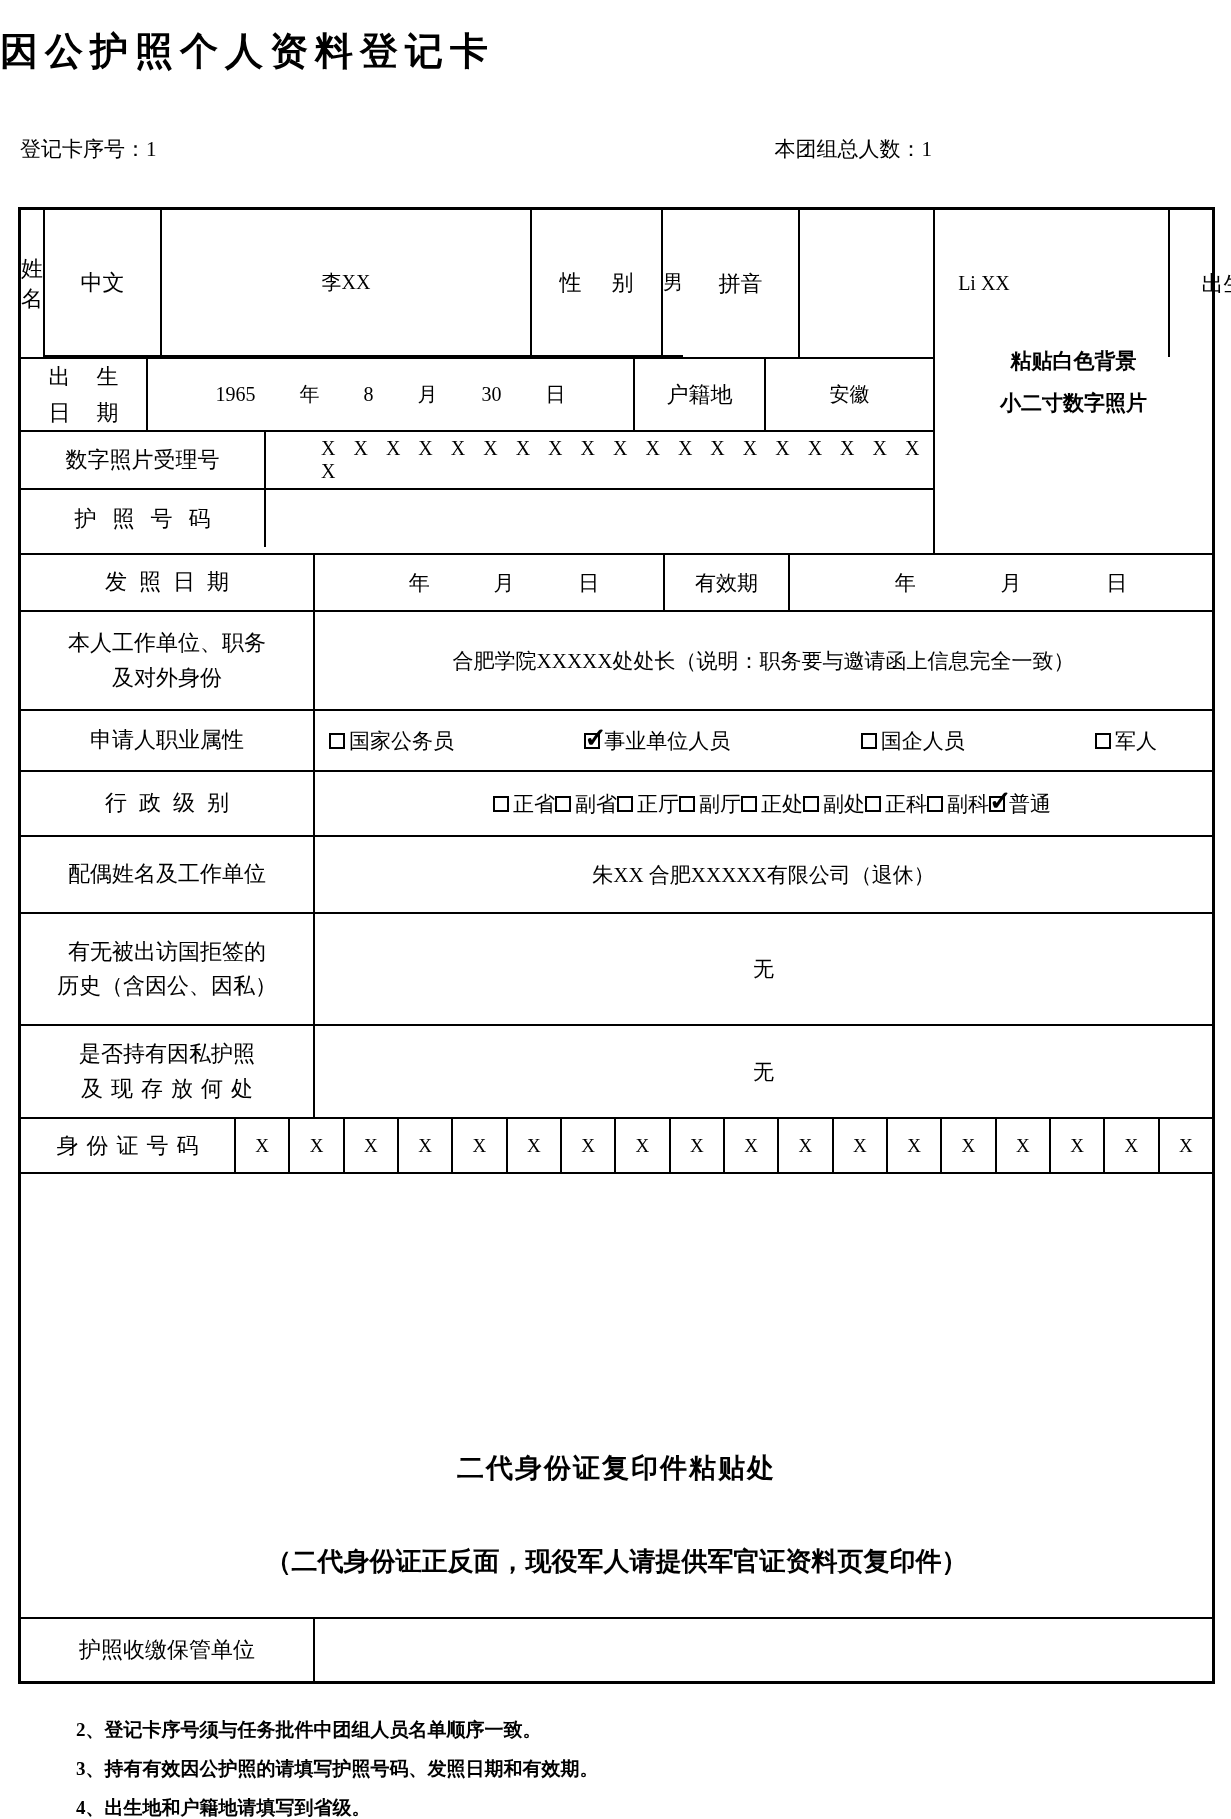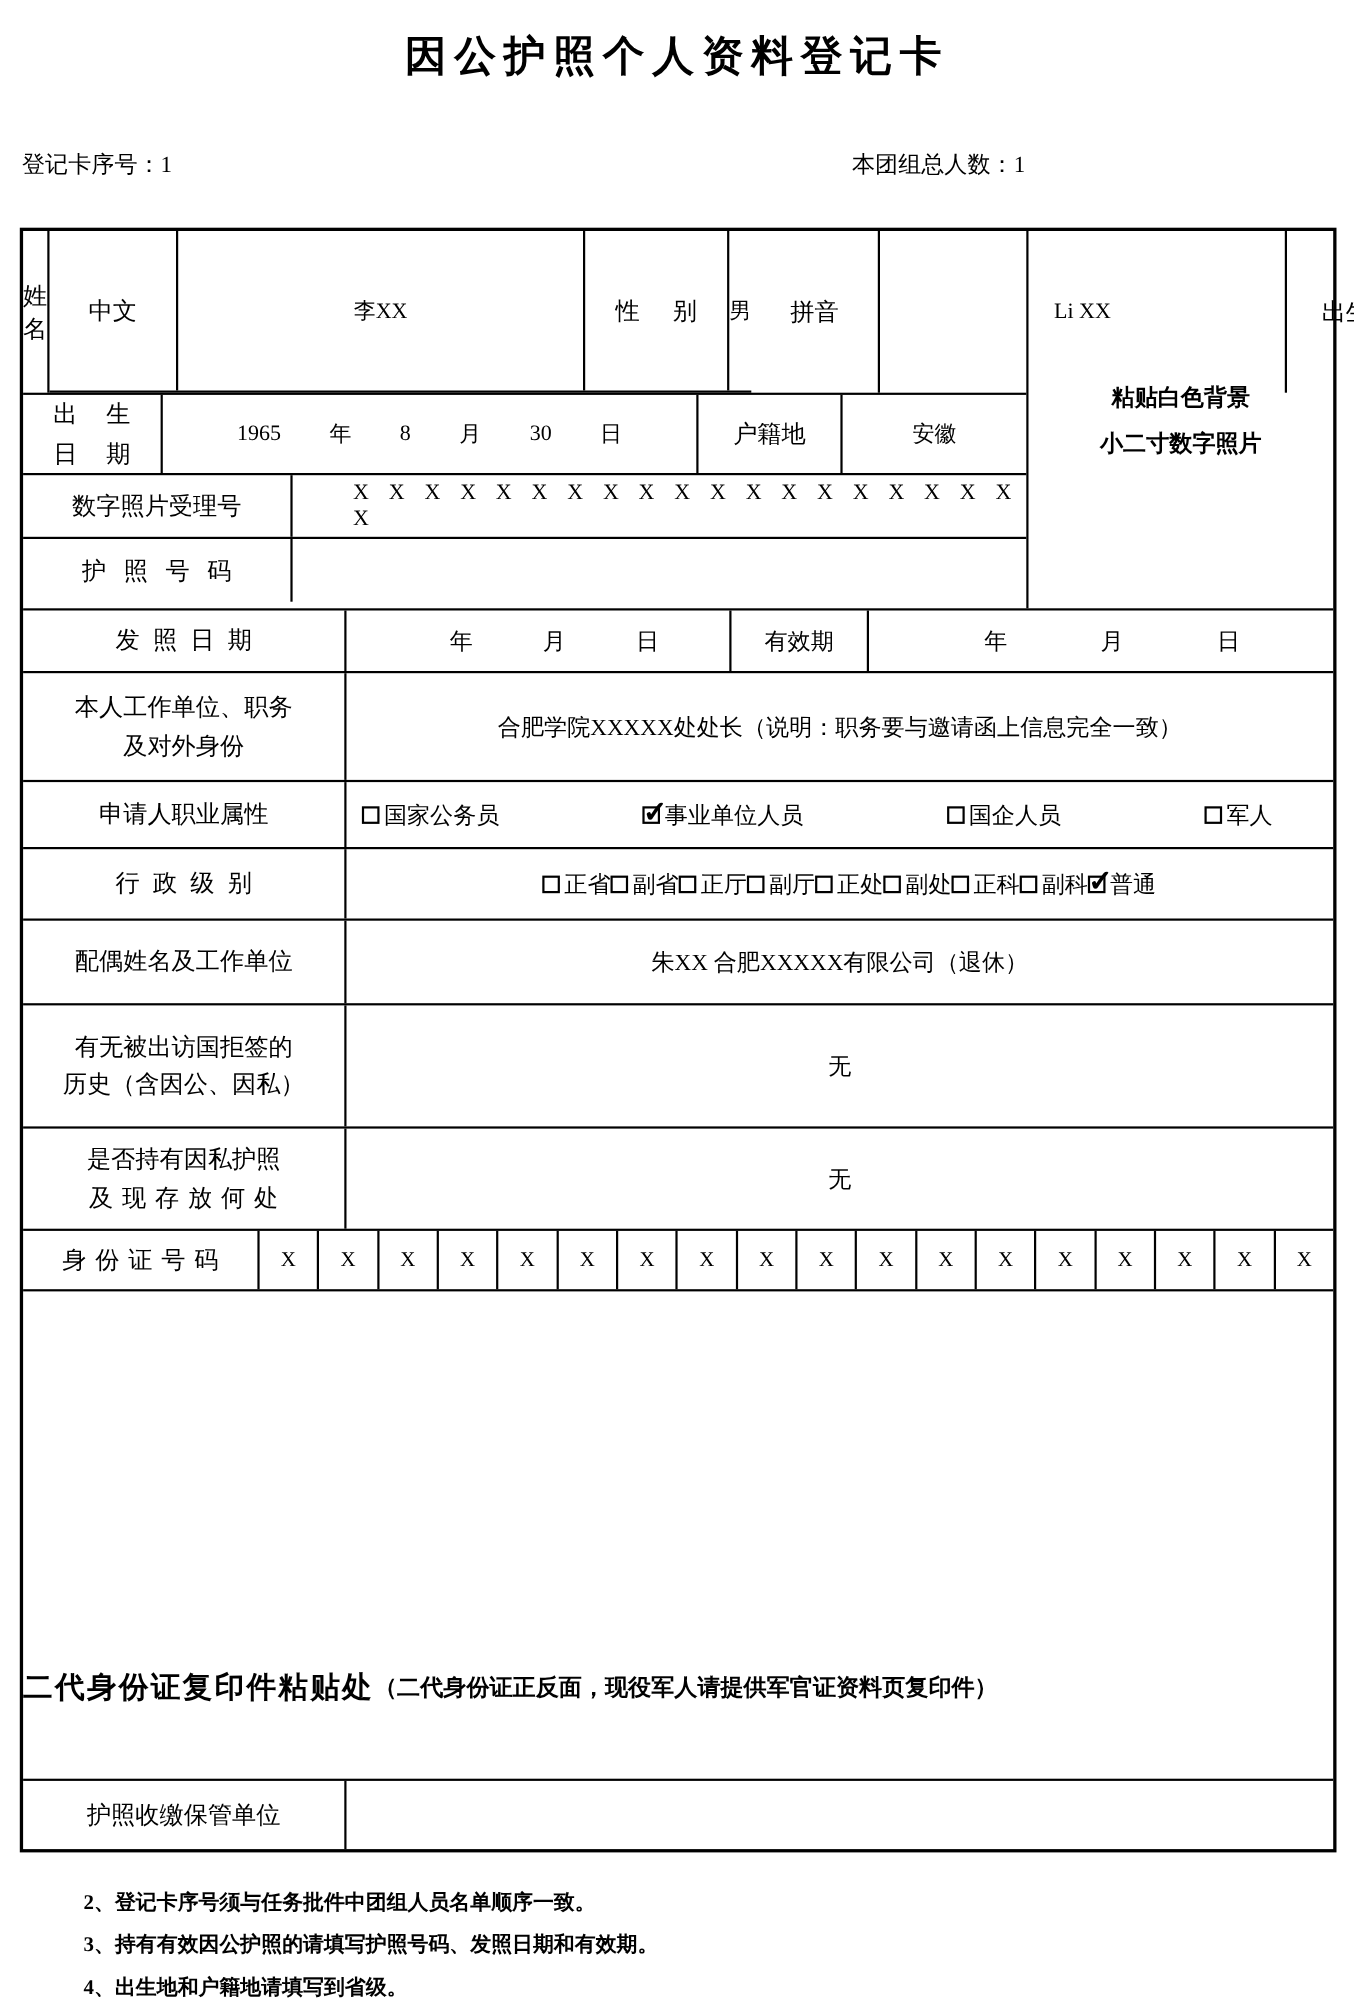--- a/index.html
+++ b/index.html
@@ -4,21 +4,21 @@
 <style>
   * { box-sizing: border-box; }
   html,body { margin:0; padding:0; }
   body {
     width:1231px; height:1819px;
     background:#ffffff; color:#000;
     font-family:"Liberation Serif", serif;
     overflow:hidden;
   }
   .title {
-    text-align:center; margin-top:26px;
+    margin-top:26px;
     font-family:"Liberation Sans", sans-serif;
     font-weight:bold; font-size:38px; letter-spacing:7px;
   }
   .serial-row {
     display:flex; justify-content:space-between;
     width:912px; margin:58px 0 0 20px; font-size:21px;
   }
   
   .tbl { margin:44px 0 0 18px; width:1197px; border:3px solid #000; }
   .secA { display:flex; height:345px; border-bottom:2px solid #000; }
@@ -68,26 +68,26 @@
   .cb.checked::after {
     content:"\2713"; position:absolute; left:-2px; top:-13px;
     font-size:27px; font-weight:bold; font-family:"Liberation Sans", sans-serif;
   }
   .idlab { width:215px; border-right:2px solid #000; display:flex; align-items:center; justify-content:center; font-size:22px; }
   .idboxes { flex:1; display:flex; }
   .idbox { flex:1; border-left:2px solid #000; display:flex; align-items:center; justify-content:center; font-size:19px; }
   .idbox.first { border-left:none; }
   .paste {
     height:445px; border-bottom:2px solid #000;
-    display:flex; flex-direction:row; align-items:center;
-    padding-top:276px; 
+    display:flex; flex-direction:column; align-items:center;
+    padding-top:276px; gap:58px;
     font-family:"Liberation Sans", sans-serif; font-weight:bold;
   }
   .paste-l1 { font-size:27px; letter-spacing:2px; }
-  .paste-l2 { font-size:21px; }
+  .paste-l2 { font-size:26px; }
   
   .notes { margin:26px 0 0 30px; font-size:19px; font-weight:bold; line-height:39px; }
   .note { white-space:nowrap; }
   .note.indent { padding-left:46px; }
   
   .ls40{letter-spacing:40px;margin-right:-40px}
   .ls30{letter-spacing:30px;margin-right:-30px}
   .ls26{letter-spacing:26px;margin-right:-26px}
   .ls16{letter-spacing:16px;margin-right:-16px}
   .ls12{letter-spacing:12px;margin-right:-12px}

